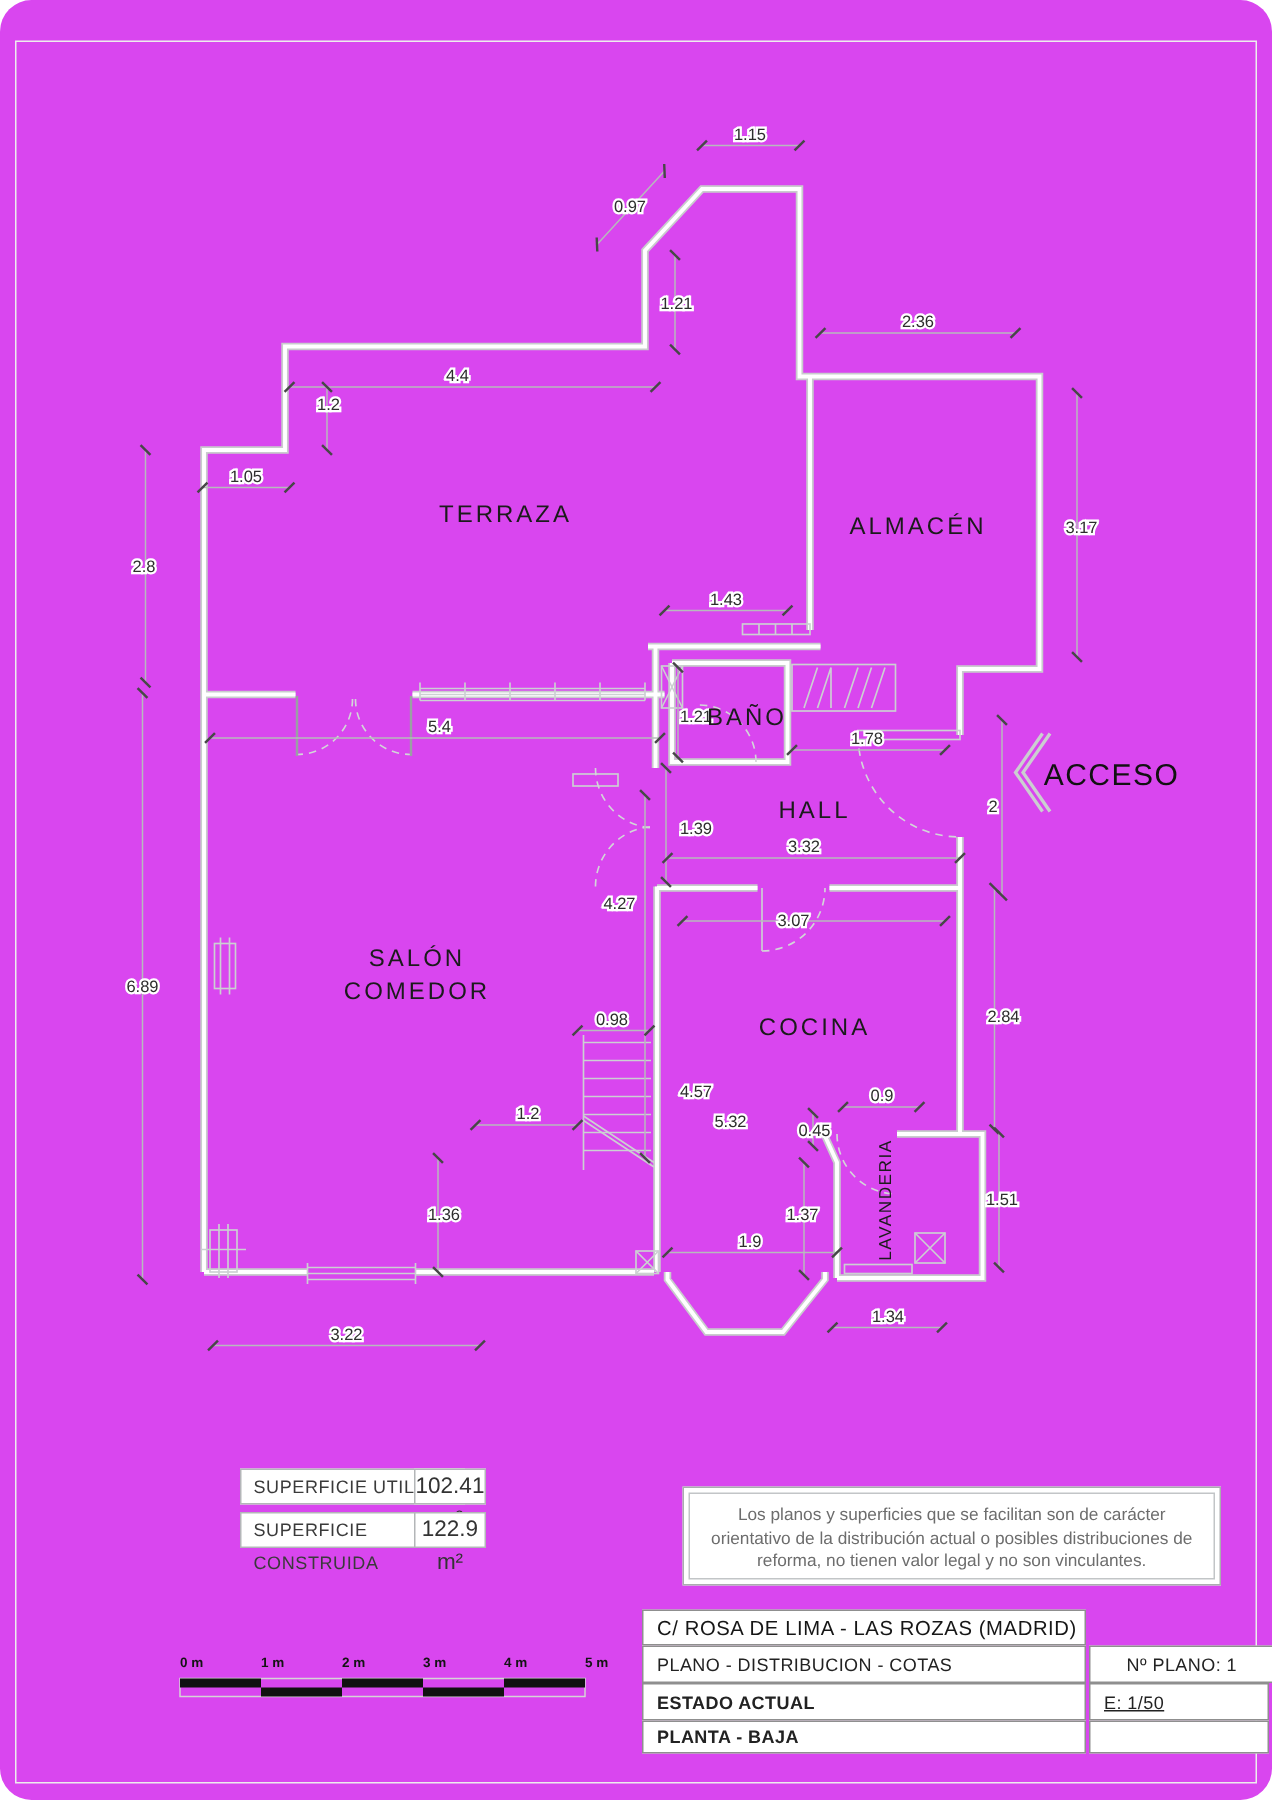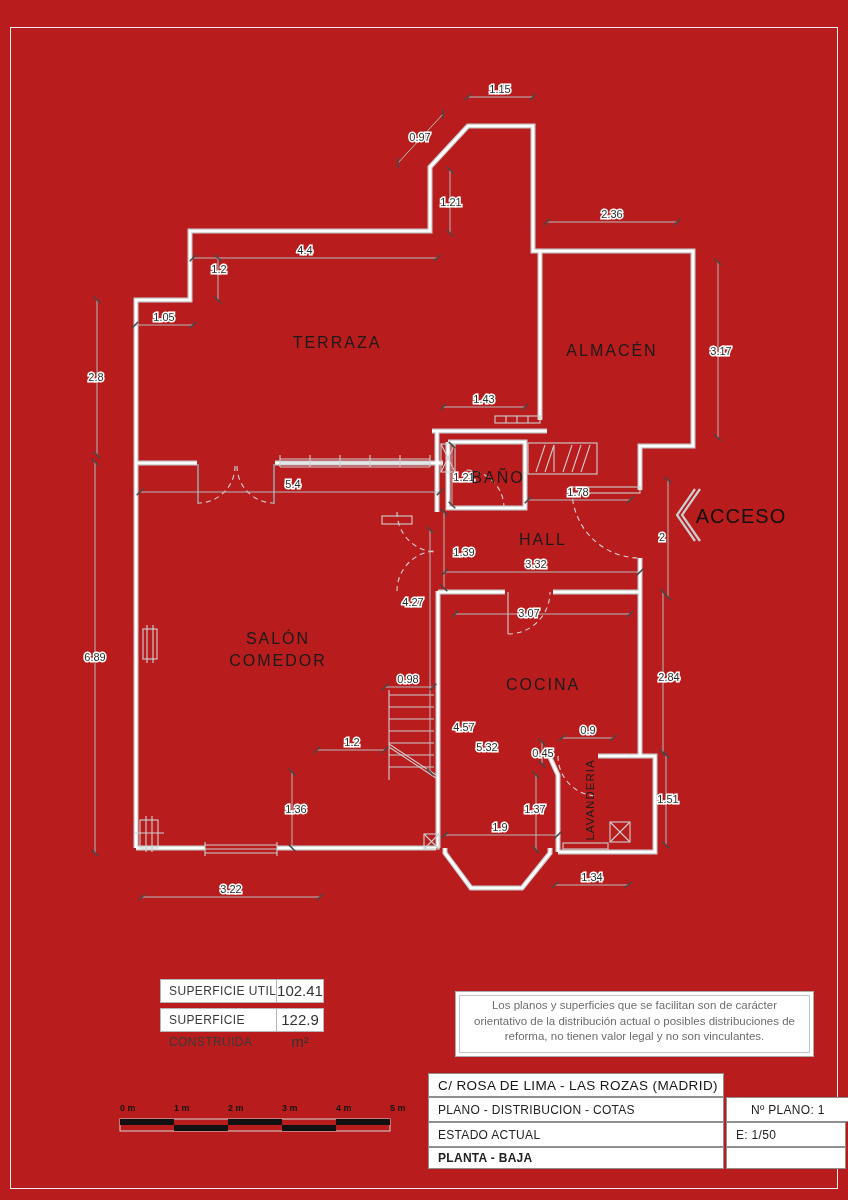--- a/index.html
+++ b/index.html
@@ -1,17 +1,17 @@
 <!DOCTYPE html>
 <html><head>
 <meta charset="utf-8">
 <style>
   html,body{margin:0;padding:0;background:#fff;}
-  .page{position:relative;width:848px;height:1200px;background:#b91c1c;overflow:hidden;
-        font-family:"Liberation Sans",sans-serif;}
+  .page{position:relative;width:848px;height:1200px;background:#d946ef;overflow:hidden;
+        font-family:"Liberation Sans",sans-serif;border-radius:21px;}
   .page-border{position:absolute;left:10px;top:27px;width:826px;height:1160px;
         border:1px solid #ededed;pointer-events:none;}
   svg{position:absolute;left:0;top:0;}
   
   .wall-o{fill:none;stroke:#c9cccd;stroke-width:5;stroke-linejoin:miter;}
   .wall-i{fill:none;stroke:#ffffff;stroke-width:2.6;stroke-linejoin:miter;}
   .thin{fill:none;stroke:#ccd0d2;stroke-width:1.1;}
   .dash{fill:none;stroke:#d3d6d8;stroke-width:1.1;stroke-dasharray:5 4;}
   .dim{stroke:#b7babc;stroke-width:1;fill:none;}
   .dimtext{font:11px "Liberation Sans",sans-serif;fill:#2d2d2d;text-anchor:middle;
@@ -23,32 +23,32 @@
   
   .surf{position:absolute;left:128px;top:979px;}
   .surf .row{position:relative;height:24px;margin-bottom:5px;}
   .surf .lab{position:absolute;left:0;top:0;width:140px;height:22px;border:1px solid #b3b6b8;
         background:#fff;font-size:12px;color:#3a3a3a;letter-spacing:.4px;line-height:22px;padding-left:8px;margin-left:32px;}
   .surf .val{position:absolute;left:148px;top:0;width:46px;height:22px;border:1px solid #b3b6b8;
         background:#fff;font-size:15px;color:#333;line-height:22px;text-align:center;}
   
   .disc{position:absolute;left:455px;top:991px;width:357px;height:64px;border:1px solid #aaadaf;background:#fff;}
   .disc .in{position:absolute;left:3px;top:3px;right:3px;bottom:3px;border:1px solid #c2c5c7;
-        display:flex;align-items:flex-start;justify-content:center;}
+        display:flex;align-items:flex-end;justify-content:center;}
   .disc p{margin:0;padding:2px 10px;font-size:11.5px;line-height:1.35;color:#6d6d6d;text-align:center;}
   
   .tb{position:absolute;left:428px;top:1073px;width:418px;height:96px;font-family:"Liberation Sans",sans-serif;}
   .tb .cell{position:absolute;border:1px solid #8f8f8f;background:#fff;box-sizing:border-box;
         font-size:12px;color:#222;display:flex;align-items:center;padding-left:9px;letter-spacing:.3px;}
   .tb .addr{left:0;top:0;width:296px;height:24px;font-size:13.5px;color:#161616;letter-spacing:.4px;}
   .tb .r2l{left:0;top:24px;width:296px;height:25px;}
-  .tb .r3l{left:0;top:49px;width:296px;height:25px;}
+  .tb .r3l{left:0;top:49px;width:296px;height:25px;font-weight:bold;}
   .tb .r4l{left:0;top:74px;width:296px;height:22px;font-weight:bold;}
   .tb .r2r{left:298px;top:24px;width:125px;height:25px;padding-left:24px;}
-  .tb .r3r{left:298px;top:49px;width:120px;height:25px;}
+  .tb .r3r{left:298px;top:49px;width:120px;height:25px;text-decoration:underline;}
   .tb .r4r{left:298px;top:74px;width:120px;height:22px;}
   
   .sb-lab{font:bold 9px "Liberation Sans",sans-serif;fill:#141414;}
 </style>
 </head>
 <body>
 
 <div class="page">
   <div class="page-border"></div>
 

